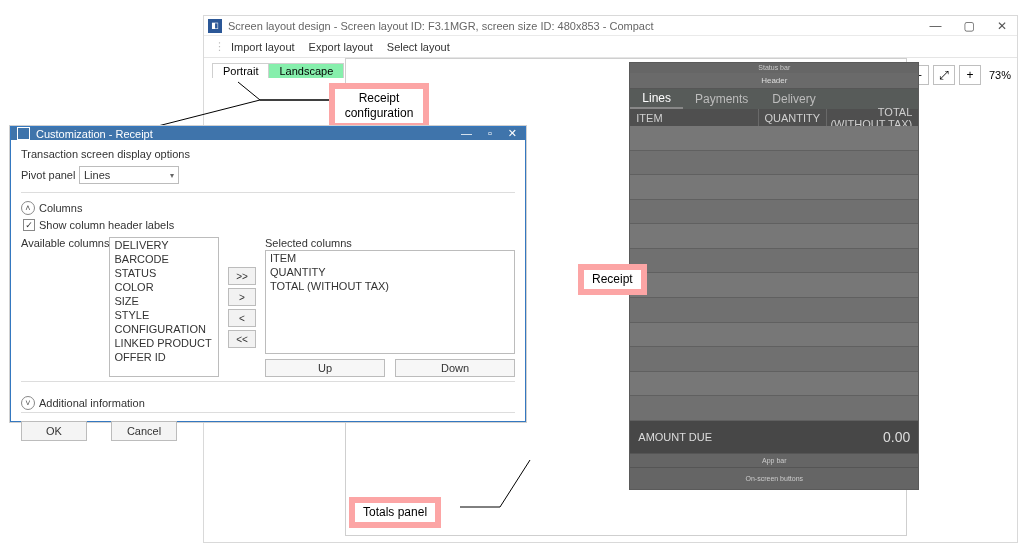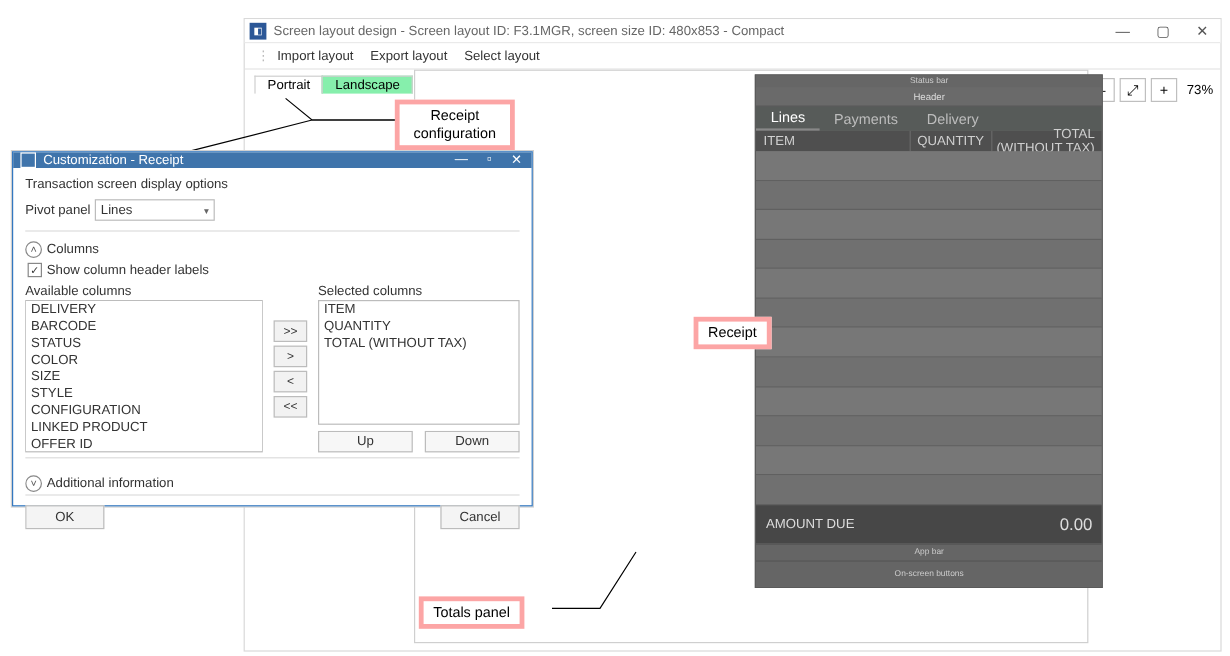--- a/index.html
+++ b/index.html
@@ -33,52 +33,52 @@
   .ph-rows .r:nth-child(odd){background:#777}
   .ph-total{height:32px;background:#474747;display:flex;align-items:center;color:#ddd;font-size:9px}
   .ph-total .lbl{flex:1;padding-left:8px}
   .ph-total .val{padding-right:8px;font-size:14px}
   .ph-appbar{height:14px;background:#656565;color:#ccc;font-size:7px;text-align:center;line-height:14px;border-top:1px solid #555}
   .ph-osbtns{height:22px;background:#656565;color:#ccc;font-size:7px;text-align:center;line-height:22px;border-top:1px solid #555}
   .zoom{height:22px;margin-top:6px;display:flex;align-items:center;justify-content:center;gap:4px}
   .zbtn{width:22px;height:20px;border:1px solid #bfbfbf;background:#fff;display:flex;align-items:center;justify-content:center;font-size:12px}
 
   
-  .callout{position:absolute;border:4px solid #fca5a5;background:#fff;padding:2px 8px;font-size:12px;text-align:center;line-height:1.25}
-
-  
-  .dialog{position:absolute;left:10px;top:126px;width:434px;height:296px;border:1px solid #3478c0;background:#fff;box-shadow:0 0 0 1px #d0d0d0;display:flex;flex-direction:column}
+  .callout{position:absolute;border:6px solid #fca5a5;background:#fff;padding:2px 8px;font-size:12px;text-align:center;line-height:1.25}
+
+  
+  .dialog{position:absolute;left:10px;top:126px;width:516px;height:296px;border:1px solid #3478c0;background:#fff;box-shadow:0 0 0 1px #d0d0d0;display:flex;flex-direction:column}
   .dlg-title{height:22px;background:#3f74ab;color:#fff;display:flex;align-items:center;padding:0 6px}
   .dlg-title .ti{width:13px;height:13px;border:1px solid #fff;margin-right:6px}
   .dlg-title .tt{flex:1;font-size:11px}
   .dlg-title .tc{display:flex;gap:16px;margin-right:2px;font-size:12px}
   .dlg-body{flex:1;padding:8px 10px;color:#333;display:flex;flex-direction:column}
   .dlg-section{font-size:11px;margin-bottom:2px}
   .row{display:flex;align-items:center;margin:4px 0}
   .lbl{min-width:58px}
   .sel{flex:0 0 100px;height:18px;border:1px solid #bcbcbc;background:#fff;display:flex;align-items:center;padding:0 4px;justify-content:space-between}
   .sel .arr{font-size:8px;color:#666}
   .hr{border-top:1px solid #ddd;margin:4px 0}
   .grp{display:flex;align-items:center;gap:4px;color:#333;margin-top:4px}
   .circ{width:14px;height:14px;border:1px solid #888;border-radius:50%;display:flex;align-items:center;justify-content:center;font-size:9px;color:#555}
   .chk{width:12px;height:12px;border:1px solid #888;display:inline-flex;align-items:center;justify-content:center;font-size:9px;line-height:9px;color:#333;background:#fff;margin-right:4px}
   .cols{display:flex;gap:4px;margin-top:2px;height:140px}
   .listlbl{font-size:11px;margin-bottom:1px}
   .list{border:1px solid #bcbcbc;background:#fff;overflow:auto;font-size:11px}
   .list .li{padding:1px 4px}
-  .colL{width:198px;display:flex;flex-direction:column}
+  .colL{width:198px;display:flex;flex-direction:row}
   .colL .list{flex:1}
   .colM{width:38px;display:flex;flex-direction:column;align-items:center;gap:3px;padding-top:30px}
   .mbtn{width:28px;height:18px;border:1px solid #bcbcbc;background:#f2f2f2;font-size:10px;display:flex;align-items:center;justify-content:center}
   .colR{flex:1;display:flex;flex-direction:column}
   .colR .list{flex:1}
   .upd{display:flex;gap:10px;margin-top:5px}
   .upd .wbtn{flex:1;height:18px;border:1px solid #bcbcbc;background:#f7f7f7;display:flex;align-items:center;justify-content:center}
   .addl{display:flex;align-items:center;gap:4px;margin-top:10px;color:#333}
-  .btns{display:flex;justify-content:space-between;gap:4px;margin-top:4px}
+  .btns{display:flex;justify-content:flex-start;gap:24px;margin-top:4px}
   .btns .b{width:66px;height:20px;border:1px solid #bcbcbc;background:#f4f4f4;display:flex;align-items:center;justify-content:center}
 
   
   svg.leads{position:absolute;left:0;top:0;pointer-events:none}
 </style>
 </head>
 <body>
 
 <div class="designer">
   <div class="titlebar">

